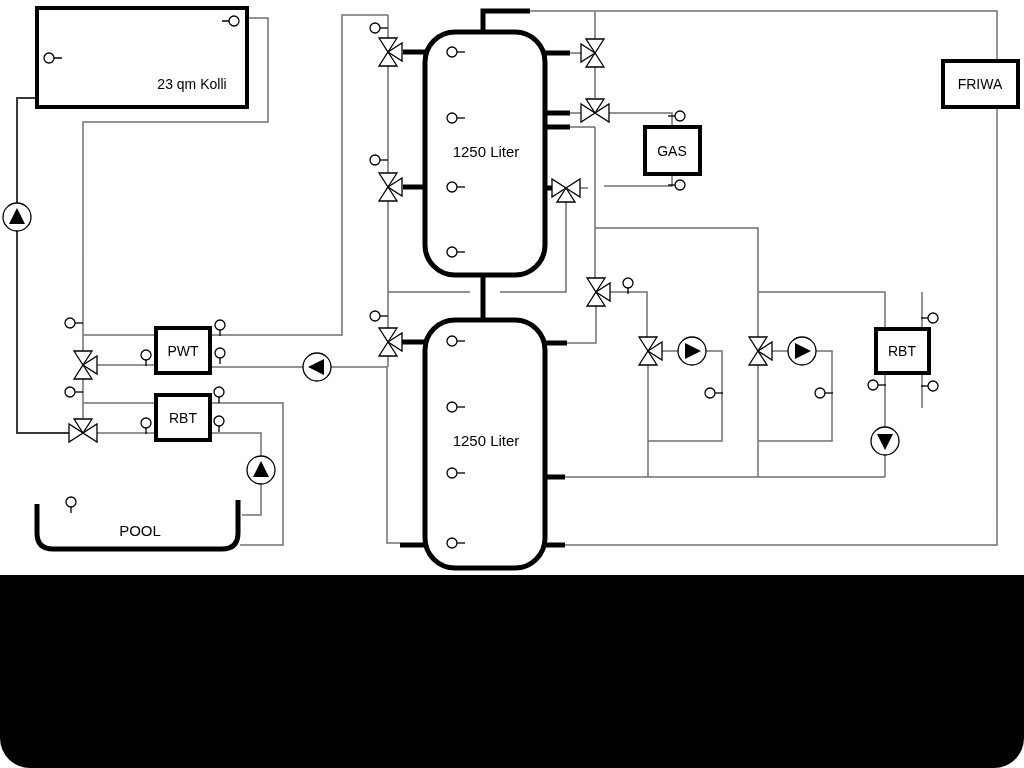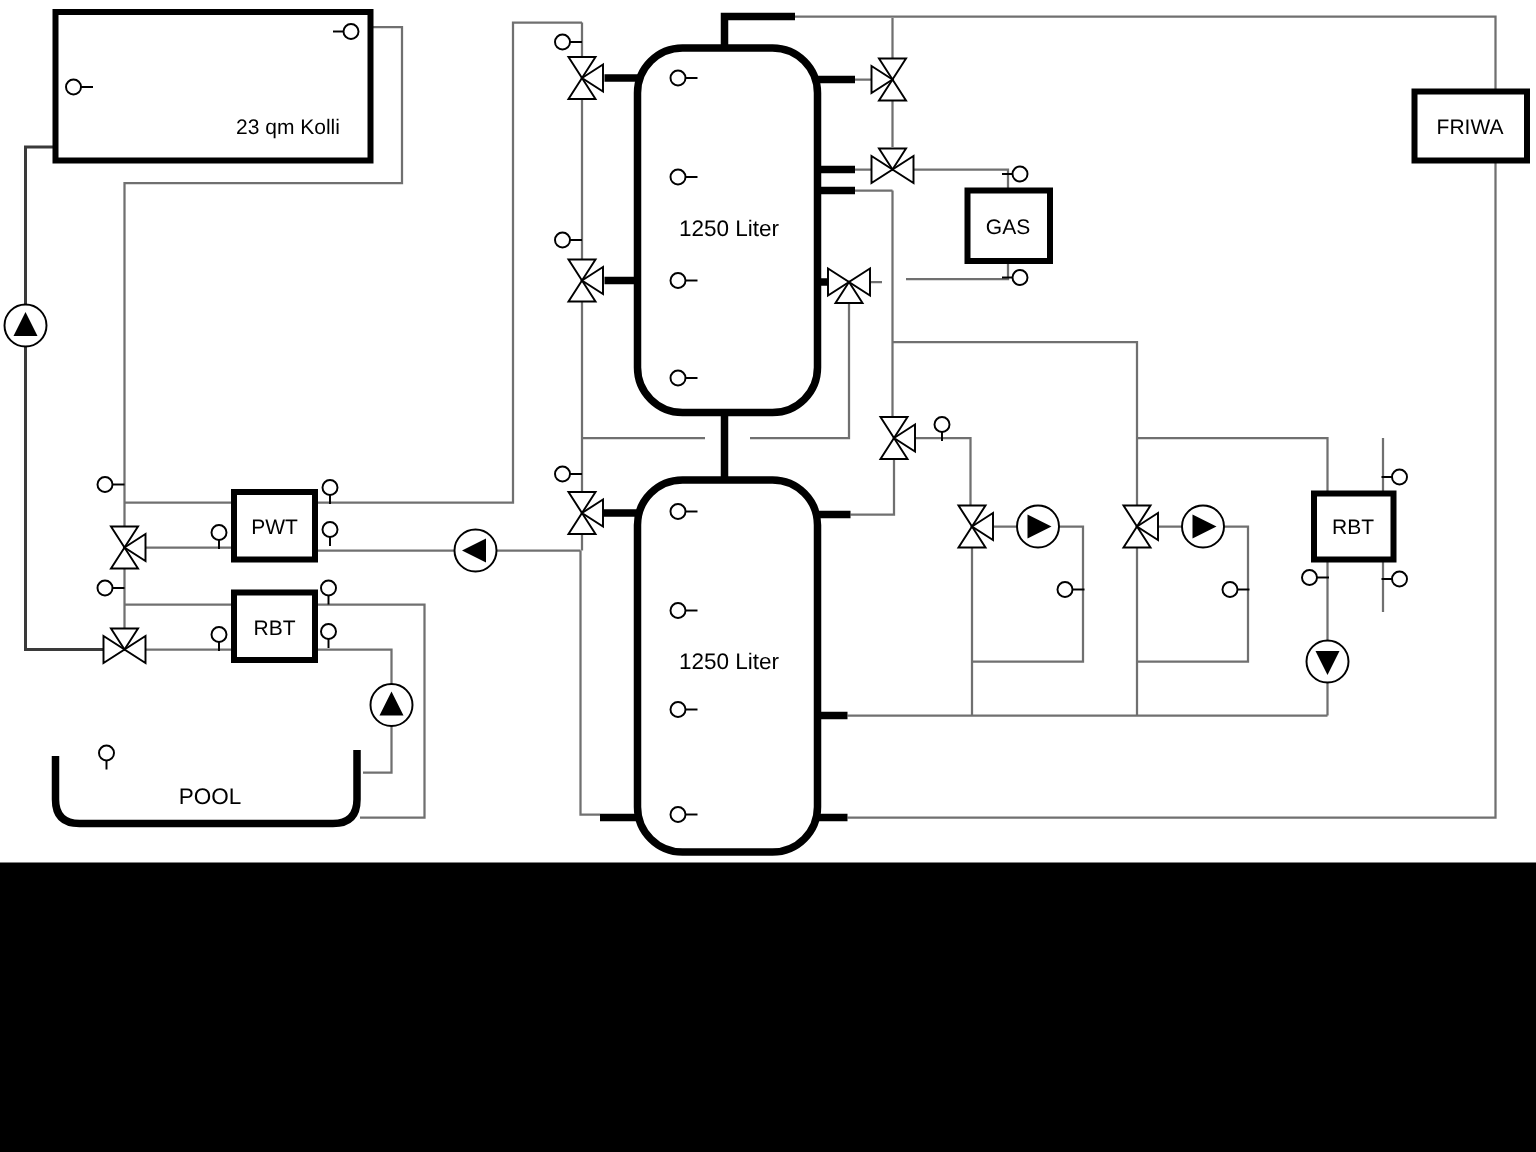--- a/index.html
+++ b/index.html
@@ -1,16 +1,16 @@
 <!DOCTYPE html>
 <html style="--pipe-thin: #707070; --pipe-thick: #000000; --symbol-fill: #ffffff; --background: #ffffff; --bottom-bar: #000000;"><head>
 <meta charset="utf-8">
 <style>
   html,body{margin:0;padding:0;background:#fff;}
-  #stage{position:relative;width:1024px;height:768px;background:var(--background,#fff);overflow:hidden;}
+  #stage{position:relative;width:1024px;height:768px;background:var(--background,#fff);overflow:hidden;border-radius:30px;}
   svg{display:block;}
   .pipe{stroke:var(--pipe-thin,#707070);stroke-width:1.5;fill:none;}
   .pipe2{stroke:#3a3a3a;stroke-width:2;fill:none;}
   .thick{stroke:var(--pipe-thick,#000);stroke-width:5;fill:none;stroke-linecap:butt;}
   .box{fill:var(--symbol-fill,#fff);stroke:var(--pipe-thick,#000);stroke-width:4;}
   .tank{fill:var(--symbol-fill,#fff);stroke:var(--pipe-thick,#000);stroke-width:5;}
   .sym{fill:var(--symbol-fill,#fff);stroke:#000;stroke-width:1.3;}
   .symline{stroke:#000;stroke-width:1.3;fill:none;}
   .solid{fill:#000;stroke:none;}
   .lbl{font-family:"Liberation Sans",sans-serif;font-size:14px;fill:#000;text-anchor:middle;}

